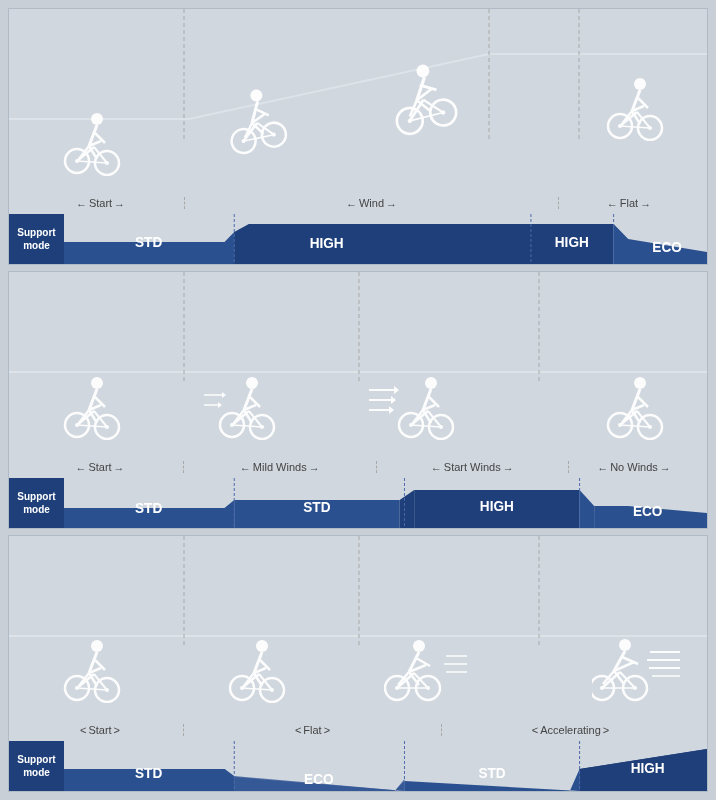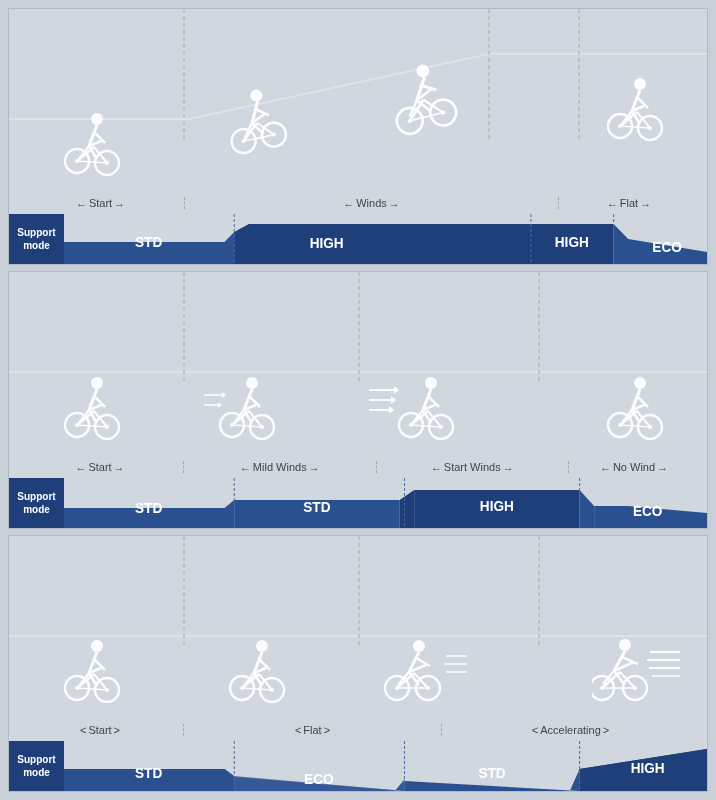--- a/index.html
+++ b/index.html
@@ -140,21 +140,21 @@
     </div>
 
     <div style="display:flex; height:22px; padding: 0 8px; align-items:center; font-size:11px; color:#444; position:relative;">
       <div style="width:167px; display:flex; align-items:center; justify-content:center; gap:2px;">
         <span>←</span>
         <span>Start</span>
         <span>→</span>
       </div>
       <div style="flex:1; display:flex; align-items:center; justify-content:center; gap:2px; border-left:1px dashed #aaa; border-right:1px dashed #aaa;">
         <span>←</span>
-        <span>Winds</span>
+        <span>Wind</span>
         <span>→</span>
       </div>
       <div style="width:140px; display:flex; align-items:center; justify-content:center; gap:2px;">
         <span>←</span>
         <span>Flat</span>
         <span>→</span>
       </div>
     </div>
 
     <div style="display:flex; height:50px;">
@@ -303,21 +303,21 @@
         <span>Mild Winds</span>
         <span>→</span>
       </div>
       <div style="flex:1; display:flex; align-items:center; justify-content:center; gap:2px; border-right:1px dashed #aaa;">
         <span>←</span>
         <span>Start Winds</span>
         <span>→</span>
       </div>
       <div style="width:130px; display:flex; align-items:center; justify-content:center; gap:2px;">
         <span>←</span>
-        <span>No Wind</span>
+        <span>No Winds</span>
         <span>→</span>
       </div>
     </div>
 
     <div style="display:flex; height:50px;">
       <div style="width:55px; min-width:55px; background:#1e3f7a; display:flex; align-items:center; justify-content:center; flex-direction:column; color:white; font-weight:bold; font-size:10px; text-align:center; line-height:1.3;">
         <span>Support</span>
         <span>mode</span>
       </div>
       <div style="flex:1; position:relative; overflow:hidden;">

